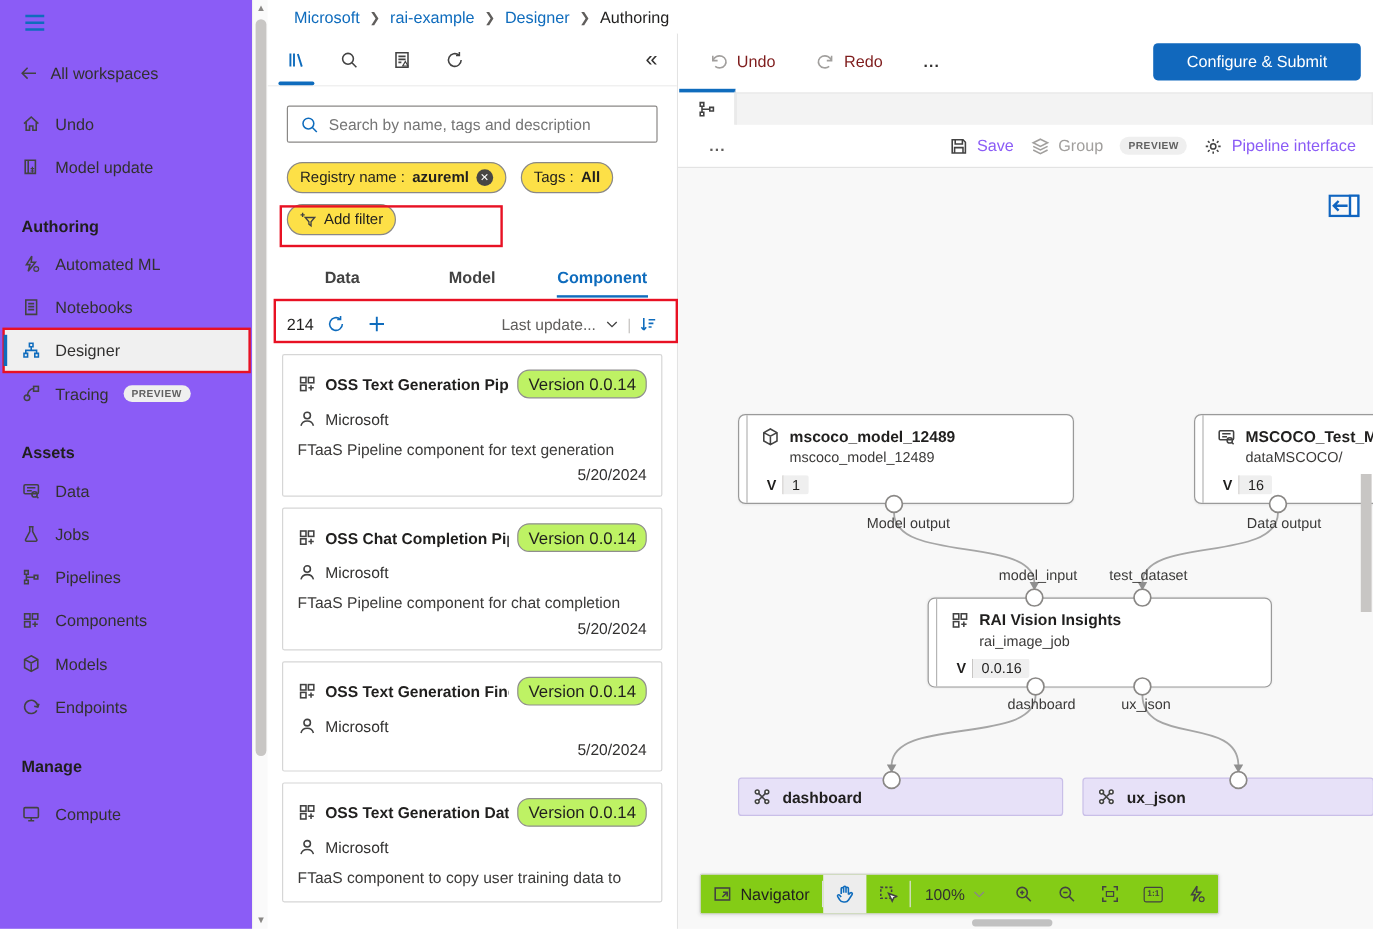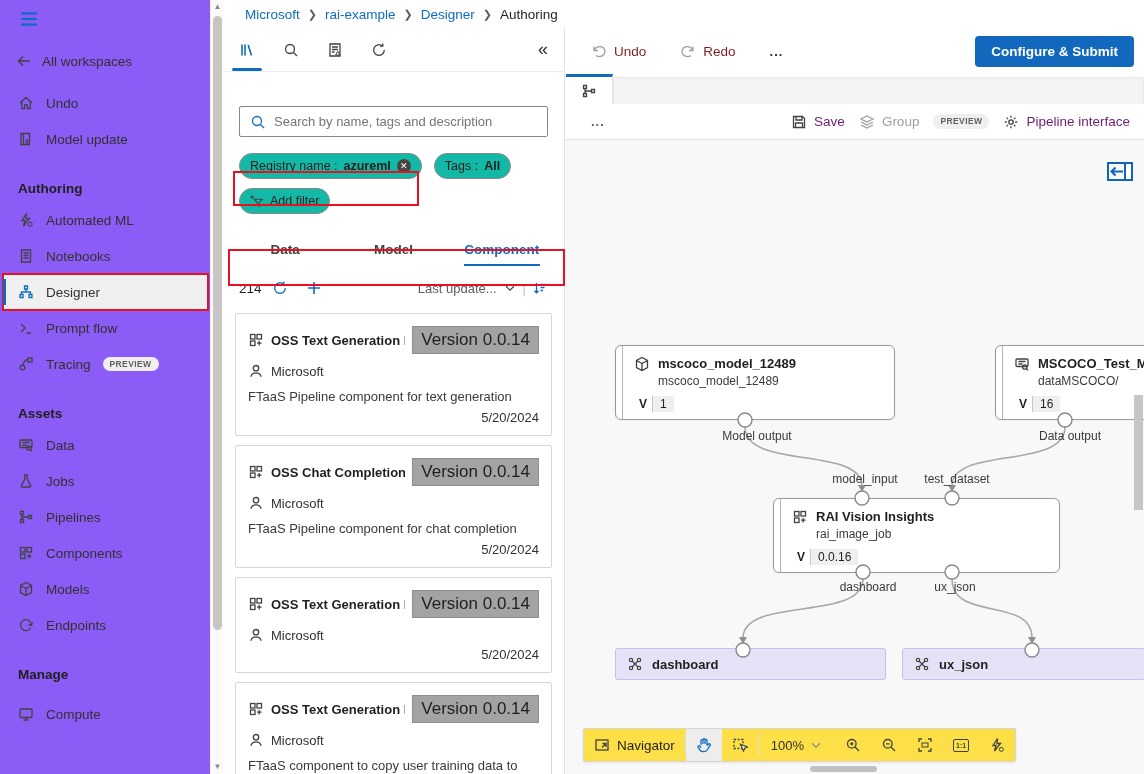--- a/index.html
+++ b/index.html
@@ -32,57 +32,57 @@
   #breadcrumb .sep{color:#605e5c;font-size:11px}
   #breadcrumb .current{color:#201f1e}
 
   
   #panel{position:absolute;left:223px;top:28px;width:341px;height:746px;background:#fff;z-index:3}
   #panel-toolbar{display:flex;align-items:center;height:44px;padding:0 16px;gap:28px;border-bottom:1px solid #ededed;position:relative}
   #panel-toolbar .tool{cursor:pointer;display:flex;align-items:center}
   #panel-toolbar .tool.active{position:relative}
   #panel-toolbar .tool.active::after{content:"";position:absolute;left:-7px;right:-7px;bottom:-13px;height:3px;background:#0f6cbd;border-radius:2px}
   #collapse{margin-left:auto;color:#323130;font-size:18px;cursor:pointer}
-  #searchbox{margin:34px 16px 0 16px;height:31px;border:1px solid #8a8886;border-radius:2px;display:flex;align-items:center;gap:8px;padding:12px 10px;color:#605e5c}
+  #searchbox{margin:16px 16px 0 16px;height:31px;border:1px solid #8a8886;border-radius:2px;display:flex;align-items:center;gap:8px;padding:12px 10px;color:#605e5c}
   #searchbox input{border:none;outline:none;flex:1;font-size:13px;font-family:inherit;color:#323130;background:transparent}
   .chip-row{display:flex;align-items:center;gap:12px;margin:16px 16px 0 16px}
-  .chip{display:flex;align-items:center;gap:6px;border:1px solid #8a8886;border-radius:14px;height:26px;padding:0 10px;font-size:12.5px;color:#201f1e;cursor:pointer;background:#14b8a6;white-space:nowrap}
+  .chip{display:flex;align-items:center;gap:6px;border:1px solid #8a8886;border-radius:14px;height:26px;padding:0 10px;font-size:12.5px;color:#201f1e;cursor:pointer;background:#fde047;white-space:nowrap}
   .chip b{font-weight:bold}
   .chip .x{width:14px;height:14px;border-radius:50%;background:#484644;color:#fff;font-size:9px;line-height:14px;text-align:center;cursor:pointer}
   #tabs{display:grid;grid-template-columns:1fr 1fr 1fr;margin:20px 8px 0 8px;height:30px}
   .tab{display:flex;align-items:center;justify-content:center;font-size:13.5px;font-weight:600;color:#424242;cursor:pointer;position:relative}
   .tab.active{color:#0f6cbd}
   .tab.active::after{content:"";position:absolute;left:16px;right:16px;bottom:-2px;height:2.5px;background:#0f6cbd}
   #count-row{display:flex;align-items:center;margin:16px 16px 0 16px;gap:10px}
   #count-row .num{font-size:13.5px;color:#201f1e}
   #count-row .right{margin-left:auto;display:flex;align-items:center;gap:6px;color:#605e5c}
   #cards{margin:17px 12px 0 12px;display:flex;flex-direction:column;gap:9px}
   .card{border:1px solid #d6d6d6;border-radius:2px;background:#fff;padding:12px 12px 10px 12px;cursor:pointer}
   .card .trow{display:flex;align-items:center;gap:7px}
   .card .title{font-weight:bold;font-size:13px;color:#201f1e;flex:1;white-space:nowrap;overflow:hidden}
-  .vbadge{border:1px solid #8f8e8d;border-radius:0;padding:3px 8px;font-size:17px;color:#201f1e;white-space:nowrap;background:#a3a3a3;cursor:pointer}
+  .vbadge{border:1px solid #8f8e8d;border-radius:10px;padding:3px 8px;font-size:14px;color:#201f1e;white-space:nowrap;background:#bef264;cursor:pointer}
   .card .arow{display:flex;align-items:center;gap:7px;margin-top:9px;color:#323130}
   .card .desc{margin-top:8px;color:#3b3a39;line-height:19px}
   .card .date{text-align:right;color:#323130;margin-top:4px}
   
   .redbox{position:absolute;border:2px solid #e81123;pointer-events:none;z-index:40}
 
   
   #rightpane{position:absolute;left:564px;top:28px;width:580px;height:746px;border-left:1px solid #e3e3e3;background:#fff}
   #top-actions{height:46px;display:flex;align-items:center;padding-left:26px;gap:34px}
   .tbtn{display:flex;align-items:center;gap:7px;font-size:13.5px;cursor:default}
   .tbtn.disabled{color:#7f1d1d}
   #more1{color:#323130;font-weight:bold;letter-spacing:1px;cursor:pointer}
-  #submit-btn{position:absolute;right:10px;top:8px;background:#1168bd;color:#fff;font-weight:bold;font-size:13.5px;border:none;border-radius:4px;height:31px;padding:0 16px;cursor:pointer}
+  #submit-btn{position:absolute;right:10px;top:8px;background:#1168bd;color:#fff;font-weight:normal;font-size:13.5px;border:none;border-radius:4px;height:31px;padding:0 28px;cursor:pointer}
   #tabstrip{height:30px;position:relative;background:#fff}
   #tabstrip .fill{position:absolute;left:48px;right:0;top:3px;bottom:0;background:#f3f3f3;border:1px solid #e8e8e8;border-bottom:none}
   #ptab{position:absolute;left:1px;top:0;width:47px;height:30px;background:#fff;border-top:3px solid #0f6cbd;border-right:1px solid #e0e0e0;display:flex;align-items:center;justify-content:center;cursor:pointer}
   #canvas-actions{height:36px;display:flex;align-items:center;padding:0 14px 0 26px;border-bottom:1px solid #e3e3e3;background:#fff}
   #canvas-actions .grp{margin-left:auto;display:flex;align-items:center;gap:14px}
-  .act{display:flex;align-items:center;gap:7px;font-size:13.5px;color:#701a75;cursor:pointer}
+  .act{display:flex;align-items:center;gap:7px;font-size:13.5px;color:#8b5cf6;cursor:pointer}
   .act.disabled{color:#a19f9d;cursor:default}
 
   
   #canvas{position:absolute;left:0;top:112px;width:580px;height:634px;background:#f8f8f8;overflow:hidden}
   .node{position:absolute;background:#fff;border:1px solid #9a9a9a;border-radius:6px;box-shadow:0 0 2px rgba(0,0,0,.08);cursor:grab}
   .node::before{content:"";position:absolute;left:6px;top:0;bottom:0;width:0;border-left:1px solid #b5b5b5}
   .node .inner{padding:10px 12px 8px 18px}
   .node .trow{display:flex;align-items:flex-start;gap:8px}
   .node .ttl{font-weight:bold;font-size:13px;color:#201f1e;white-space:nowrap}
   .node .sub{font-size:12px;color:#3b3a39;margin:2px 0 0 24px;white-space:nowrap}
@@ -90,21 +90,21 @@
   .vpill .v{font-weight:bold;color:#201f1e;padding:1px 5px;background:#fff}
   .vpill .sep{width:1px;align-self:stretch;background:#c8c6c4}
   .vpill .val{background:#efefef;padding:1px 7px;color:#201f1e}
   .outnode{position:absolute;height:32px;background:#e7e1f8;border:1px solid #c9bfe8;border-radius:3px;display:flex;align-items:center;gap:9px;padding:0 11px;font-weight:bold;font-size:13px;color:#201f1e;cursor:grab}
   .portlbl{position:absolute;font-size:12px;color:#3b3a39;transform:translateX(-50%);white-space:nowrap}
   #edges{position:absolute;left:0;top:0;pointer-events:none}
   
   #expand-panel{position:absolute;right:12px;top:22px;cursor:pointer}
 
   
-  #navbar{position:absolute;left:18px;top:588px;height:34px;background:#fde047;border:1px solid #d6d6d6;border-radius:2px;display:flex;align-items:center;box-shadow:0 1px 3px rgba(0,0,0,.08)}
+  #navbar{position:absolute;left:18px;top:588px;height:34px;background:#84cc16;border:1px solid #d6d6d6;border-radius:2px;display:flex;align-items:center;box-shadow:0 1px 3px rgba(0,0,0,.08)}
   #navbar .item{display:flex;align-items:center;gap:7px;padding:0 10px;height:100%;cursor:pointer;font-size:13.5px;color:#201f1e}
   #navbar .sep{width:1px;height:22px;background:#e0e0e0}
   #navbar .item.active{background:#ededed}
   #navbar .zoomlvl{display:flex;align-items:center;gap:5px;padding:0 12px;cursor:pointer}
   .one2one{border:1.4px solid #424242;border-radius:2px;font-size:7px;font-weight:bold;color:#424242;padding:2px 2px;line-height:1}
 
   
   #vscroll{position:absolute;right:1px;top:0;width:11px;height:634px}
   #vscroll .thumb{position:absolute;left:1px;top:255px;width:9px;height:115px;background:#c8c6c4}
   #hscroll{position:absolute;left:0;bottom:1px;height:8px;width:580px}
@@ -151,26 +151,20 @@
     <svg class="ic" viewBox="0 0 16 16">
         <path d="M3.5 2h9v12h-9z M5.5 5h5M5.5 7.5h5M5.5 10h5"></path>
       </svg>
     <span class="lbl">Notebooks</span>
   </div>
   <div class="nav-item selected callout">
     <svg class="ic blue" viewBox="0 0 16 16">
         <path d="M6.5 2h3v3h-3z M2 10.5h3v3H2z M11 10.5h3v3h-3z M8 5v3M3.5 10.5V8h9v2.5"></path>
       </svg>
     <span class="lbl">Designer</span>
-  </div>
-  <div class="nav-item">
-    <svg class="ic" viewBox="0 0 16 16">
-        <path d="M3 4l4 4-4 4M8.5 13H13"></path>
-      </svg>
-    <span class="lbl">Prompt flow</span>
   </div>
   <div class="nav-item">
     <svg class="ic" viewBox="0 0 16 16">
         <path d="M5 10.5a6 6 0 0 1 5.5-7"></path>
         <rect x="10" y="2" width="4" height="4"></rect>
         <circle cx="4.5" cy="11.5" r="2.3"></circle>
       </svg>
     <span class="lbl">Tracing</span>
     <span class="pill">PREVIEW</span>
   </div>

